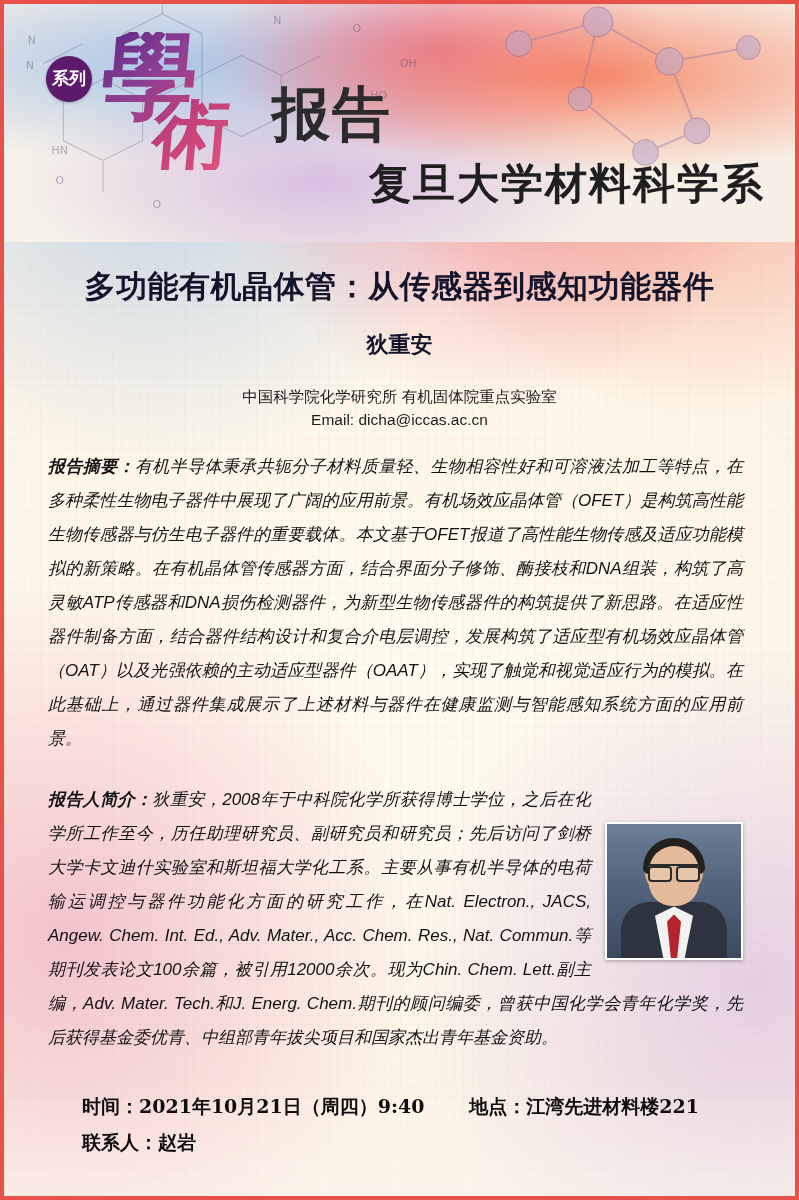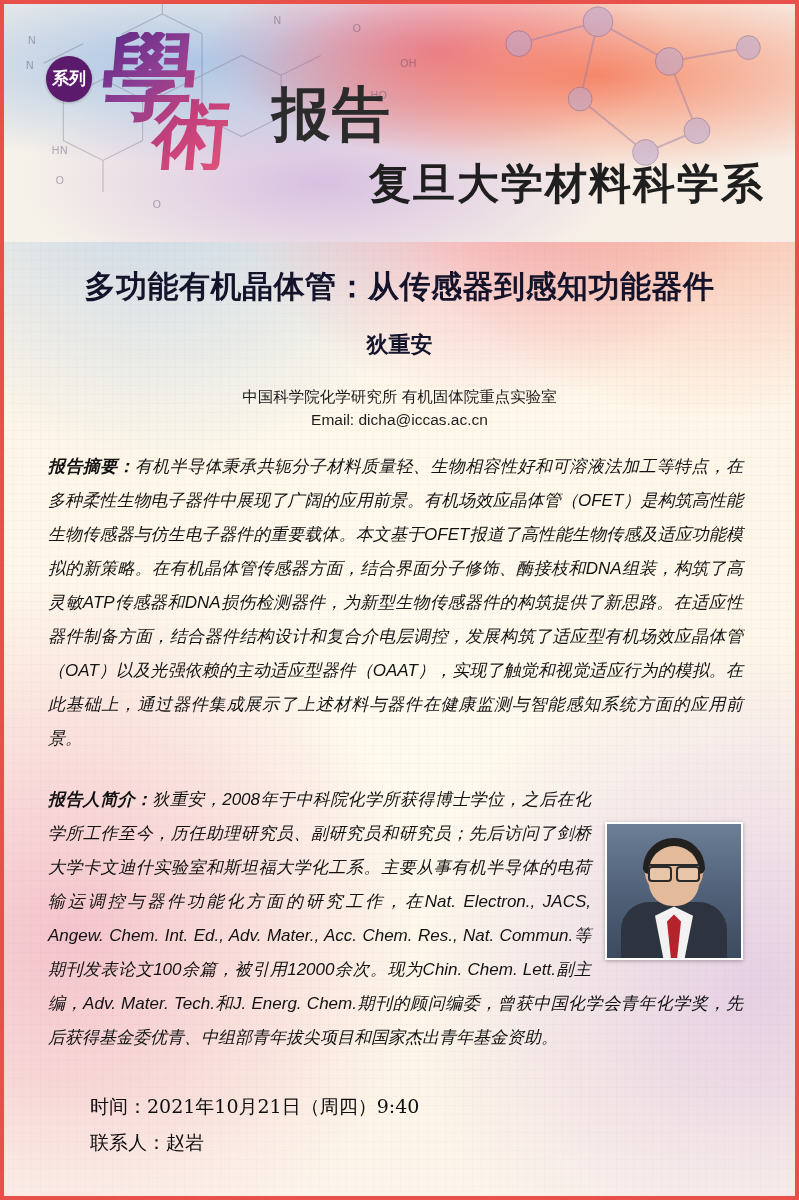--- a/index.html
+++ b/index.html
@@ -242,24 +242,23 @@
     left: 0; right: 0; bottom: 0;
     height: 108px;
     background: linear-gradient(180deg, rgba(255,255,255,0.0) 0%, rgba(255,255,255,0.25) 100%);
     padding: 8px 0 0 0;
   }
   .footer-row {
     display: flex;
     align-items: baseline;
     padding: 6px 0 0 78px;
     font-size: 19px;
-    font-weight: normal;
+    font-weight: bold;
     color: #0e0e0e;
     font-family: "DejaVu Serif", serif;
-    margin-left: 8px;
   }
   .footer-row .label { white-space: nowrap; }
   .footer-row .value { white-space: nowrap; }
   .footer-row .place { margin-left: auto; margin-right: 96px; white-space: nowrap; }
   .footer-row2 {
     padding-top: 10px;
   }
   .footer-row .mail { font-family: "DejaVu Serif", serif; font-style: italic; }
 </style>
 </head>
@@ -341,19 +340,22 @@
       <div class="face"></div>
       <div class="glasses"></div>
     </div>
     <span class="lead">报告人简介：</span><span>狄重安，2008年于中科院化学所获得博士学位，之后在化学所工作至今，历任助理研究员、副研究员和研究员；先后访问了剑桥大学卡文迪什实验室和斯坦福大学化工系。主要从事有机半导体的电荷输运调控与器件功能化方面的研究工作，在Nat. Electron., JACS, Angew. Chem. Int. Ed., Adv. Mater., Acc. Chem. Res., Nat. Commun.等期刊发表论文100余篇，被引用12000余次。现为Chin. Chem. Lett.副主编，Adv. Mater. Tech.和J. Energ. Chem.期刊的顾问编委，曾获中国化学会青年化学奖，先后获得基金委优青、中组部青年拔尖项目和国家杰出青年基金资助。</span>
   </div>
 
   <div class="footer">
     <div class="footer-row">
       <span class="label">时间：</span>
       <span class="value">2021年10月21日（周四）9:40</span>
+      <span class="place">
+        <span class="label">地点：</span><span class="value">江湾先进材料楼221</span>
+      </span>
     </div>
     <div class="footer-row footer-row2">
       <span class="label">联系人：</span>
       <span class="value">赵岩</span>
     </div>
   </div>
 </div>
 
 </body></html>

